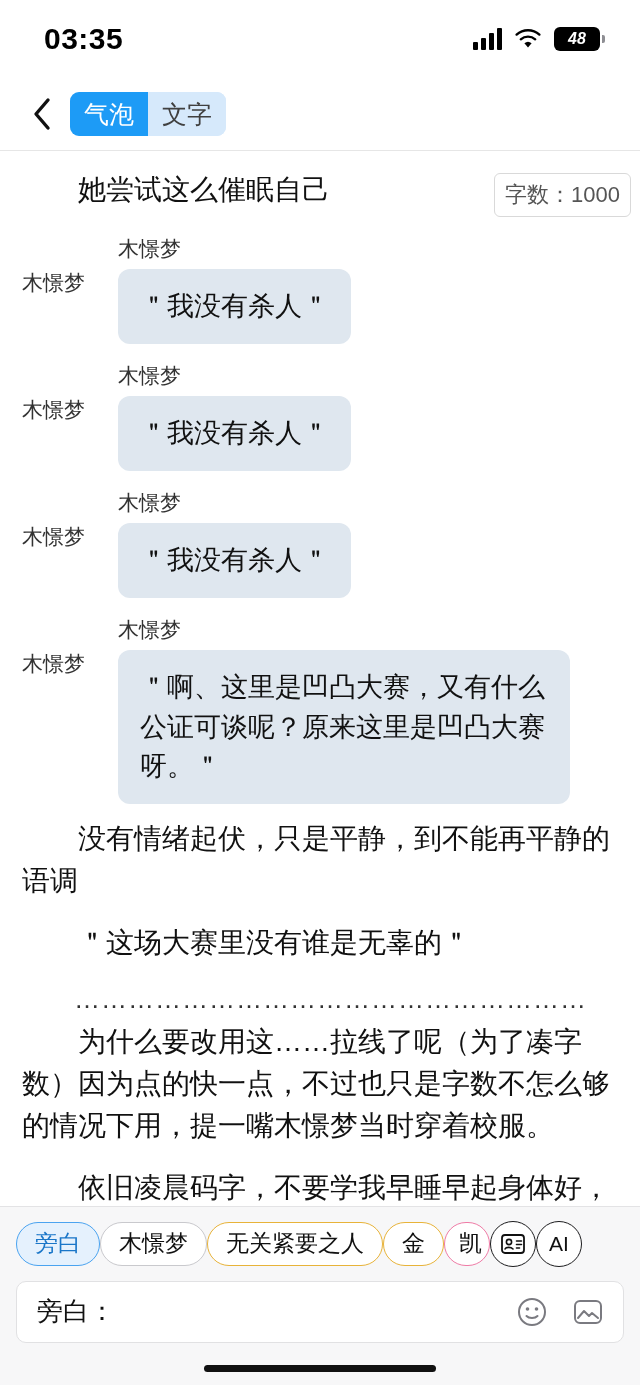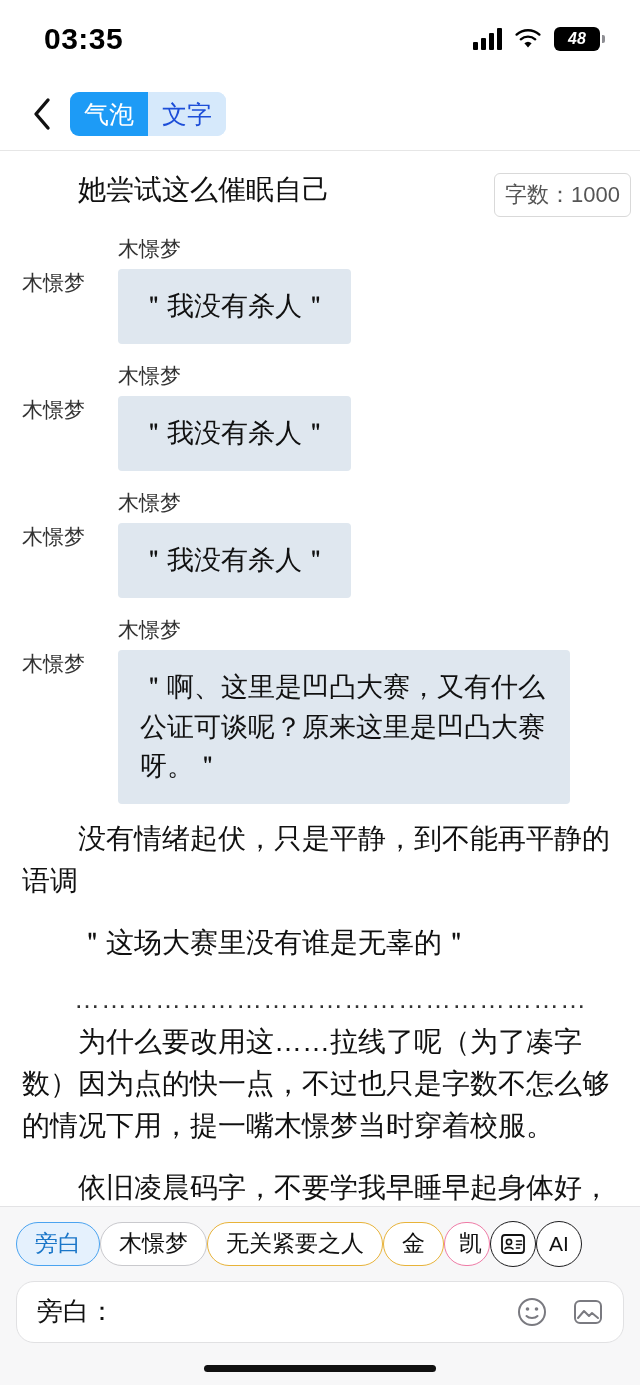--- a/index.html
+++ b/index.html
@@ -107,21 +107,21 @@
     height: 44px;
     background: #d6e9fb;
   }
   .seg-item {
     min-width: 78px;
     padding: 0 14px;
     display: flex;
     align-items: center;
     justify-content: center;
     font-size: 25px;
-    color: #1d4ed8;
+    color: #404040;
     background: #d6e9fb;
   }
   .seg-item.active {
     background: #1d9bf6;
     color: #ffffff;
   }
   .nav-actions {
     margin-left: auto;
     display: flex;
     align-items: center;
@@ -187,21 +187,21 @@
   }
   .bubble-col { flex: 1 1 auto; }
   .bubble-name {
     font-size: 21px;
     color: #333;
     margin-bottom: 6px;
   }
   .bubble {
     display: inline-block;
     background: #dfe7ef;
-    border-radius: 4px;
+    border-radius: 12px;
     padding: 18px 22px;
     font-size: 27px;
     line-height: 1.45;
     color: #111;
     max-width: 452px;
   }
 
   .dotted {
     font-size: 26px;
     color: #333;
@@ -260,21 +260,21 @@
     align-items: center;
     justify-content: center;
     background: #fff;
     font-size: 21px;
     color: #111;
   }
   .inputrow {
     margin-top: 14px;
     height: 62px;
     background: #fff;
-    border-radius: 18px;
+    border-radius: 10px;
     border: 1px solid #e1e1e3;
     display: flex;
     align-items: center;
     padding: 0 14px 0 20px;
   }
   .input-label {
     font-size: 26px;
     color: #111;
   }
   .input-field {

